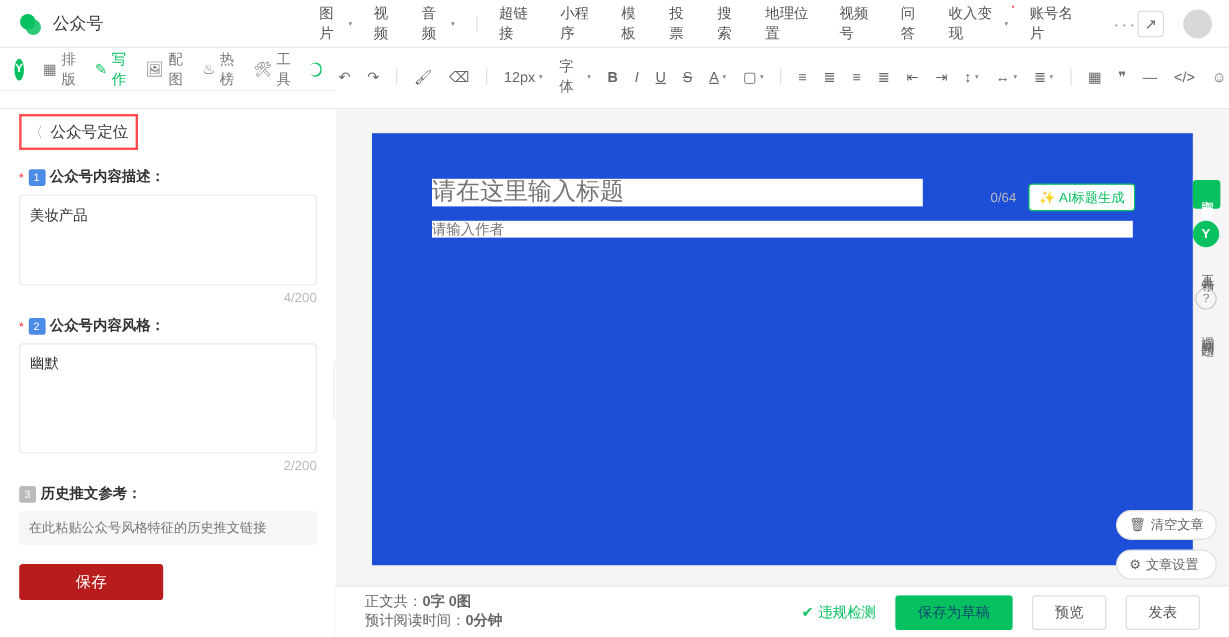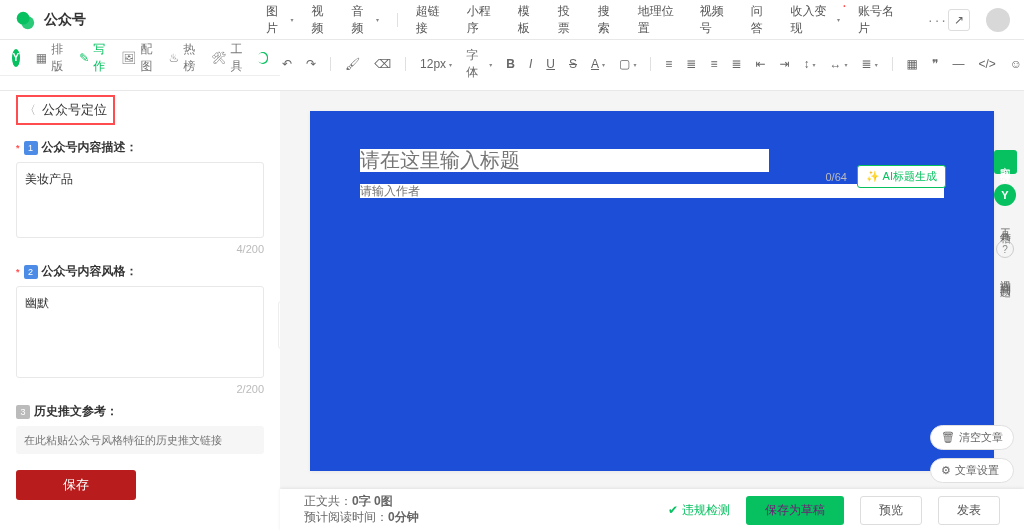--- a/index.html
+++ b/index.html
@@ -1,21 +1,21 @@
 <!DOCTYPE html>
 <html><head>
   <meta charset="utf-8">
   <style>
     * { box-sizing: border-box; margin: 0; padding: 0; }
     body { font-family: "PingFang SC", "Microsoft YaHei", Arial, sans-serif; font-size: 12px; color: #333; width: 1024px; height: 531px; overflow: hidden; background: #fff; position: relative; }
     
     
     .top-header { height: 40px; border-bottom: 1px solid #e8e8e8; display: flex; align-items: center; padding: 0 14px; }
     .top-header .logo { width: 22px; height: 22px; margin-right: 8px; }
-    .top-header .app-name { font-size: 14px; font-weight: 700; color: #333; margin-right: 180px; }
+    .top-header .app-name { font-size: 14px; font-weight: 400; color: #333; margin-right: 180px; }
     .top-menu { display: flex; gap: 18px; align-items: center; font-size: 12px; color: #555; flex: 1; }
     .top-menu .item { display: flex; align-items: center; gap: 2px; cursor: pointer; position: relative; }
     .top-menu .item-dot::after { content: '·'; color: #ff4d4f; position: absolute; top: -6px; right: -7px; font-size: 16px; }
     .top-menu .more { font-size: 14px; color: #888; letter-spacing: 2px; margin-left: 8px; }
     .top-right { display: flex; align-items: center; gap: 16px; }
     .drop-triangle { font-size: 6px; color: #888; margin-left: 1px; }
     .expand-icon { width: 22px; height: 22px; border: 1px solid #ddd; border-radius: 3px; display: flex; align-items: center; justify-content: center; font-size: 12px; color: #666; }
     .avatar { width: 24px; height: 24px; border-radius: 50%; background: #d8d8d8; }
     
     
@@ -45,33 +45,33 @@
     .ta { width: 100%; border: 1px solid #e8e8e8; border-radius: 3px; padding: 8px; font-size: 12px; color: #333; resize: none; font-family: inherit; }
     .ta.tall { height: 76px; }
     .ta.tall2 { height: 92px; }
     .counter { text-align: right; color: #bbb; font-size: 11px; margin-top: 2px; margin-bottom: 8px; }
     .link-input { width: 100%; border: none; background: #f6f6f6; border-radius: 3px; padding: 8px; font-size: 11px; color: #999; }
     .save-btn { width: 120px; height: 30px; background: #b91c1c; color: #fff; border: none; border-radius: 3px; font-size: 13px; margin-top: 16px; cursor: pointer; }
     
     .content-area { flex: 1; background: #f5f5f5; padding: 20px 30px; position: relative; }
     .editor { background: #1d4ed8; box-shadow: 0 1px 4px rgba(0,0,0,0.06); min-height: 360px; padding: 38px 50px; margin: 0 auto; position: relative; }
     .editor .title-input { width: 70%; font-size: 20px; color: #ccc; border: none; outline: none; }
-    .editor .title-right { position: absolute; right: 48px; top: 54px; display: flex; align-items: center; gap: 10px; }
+    .editor .title-right { position: absolute; right: 48px; top: 42px; display: flex; align-items: center; gap: 10px; }
     .editor .counter2 { color: #bbb; font-size: 11px; }
     .ai-btn { border: 1px solid #07c160; color: #07c160; background: #fff; padding: 3px 8px; border-radius: 3px; font-size: 11px; display: inline-flex; align-items: center; gap: 3px; cursor: pointer; }
     .editor .author { font-size: 12px; color: #ccc; border: none; outline: none; margin-top: 12px; width: 100%; }
     
     
     .bottom-bar { position: absolute; bottom: 0; left: 0; right: 0; height: 42px; background: #fff; box-shadow: 0 -1px 3px rgba(0,0,0,0.08); display: flex; align-items: center; padding: 0 24px; gap: 16px; font-size: 12px; }
     .bottom-bar .stats { color: #666; line-height: 1.3; }
     .bottom-bar .stats b { font-weight: 700; }
     .spacer { flex: 1; }
     .b-link { color: #07c160; display: inline-flex; align-items: center; gap: 4px; cursor: pointer; }
     .b-btn { padding: 5px 18px; border-radius: 3px; font-size: 12px; cursor: pointer; border: 1px solid transparent; }
-    .b-btn.primary { background: #07c160; color: #701a75; }
+    .b-btn.primary { background: #07c160; color: #0c4a6e; }
     .b-btn.ghost { background: #fff; border-color: #ddd; color: #555; }
     
     
     .right-dock { position: absolute; right: 4px; top: 150px; width: 30px; display: flex; flex-direction: column; align-items: center; gap: 10px; font-size: 11px; z-index: 5; }
     .dock-btn { writing-mode: vertical-rl; background: #07c160; color: #fff; border-radius: 3px; padding: 8px 4px; cursor: pointer; font-size: 11px; letter-spacing: 2px;}
     .dock-circle { width: 22px; height: 22px; border-radius: 50%; background: #07c160; color: #fff; display: flex; align-items: center; justify-content: center; font-size: 11px; font-weight: bold; }
     .dock-item { writing-mode: vertical-rl; color: #666; cursor: pointer; padding: 4px 2px; letter-spacing: 2px;}
     .dock-q { width: 18px; height: 18px; border: 1px solid #ccc; border-radius: 50%; color: #888; display: flex; align-items: center; justify-content: center; font-size: 10px; }
     
     

